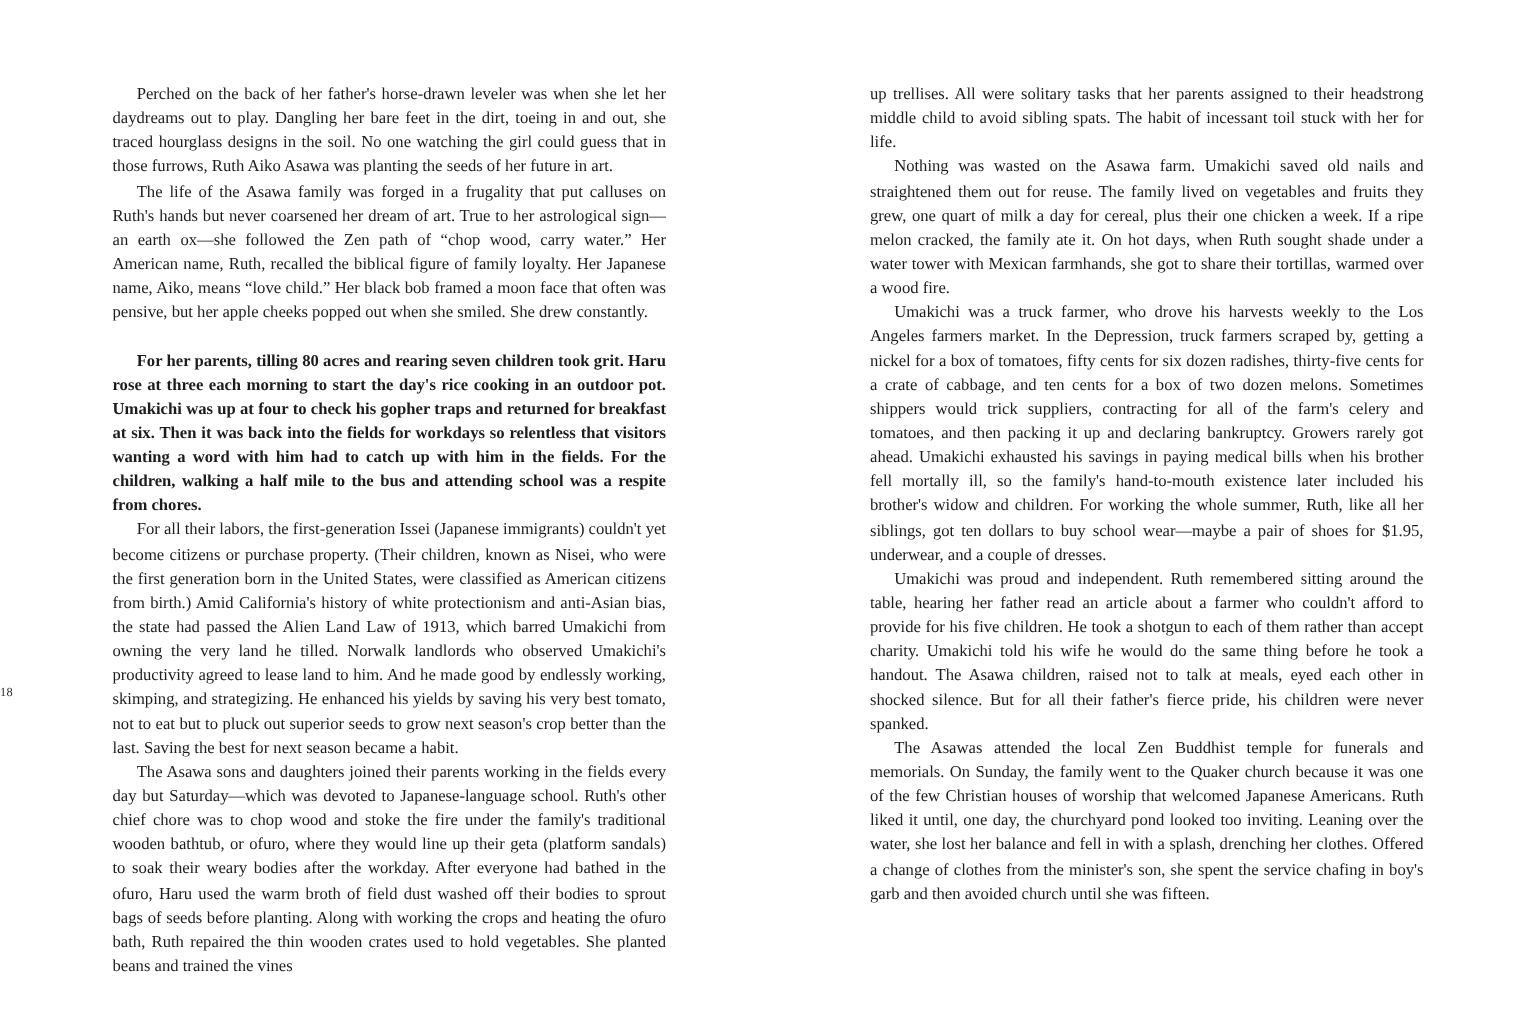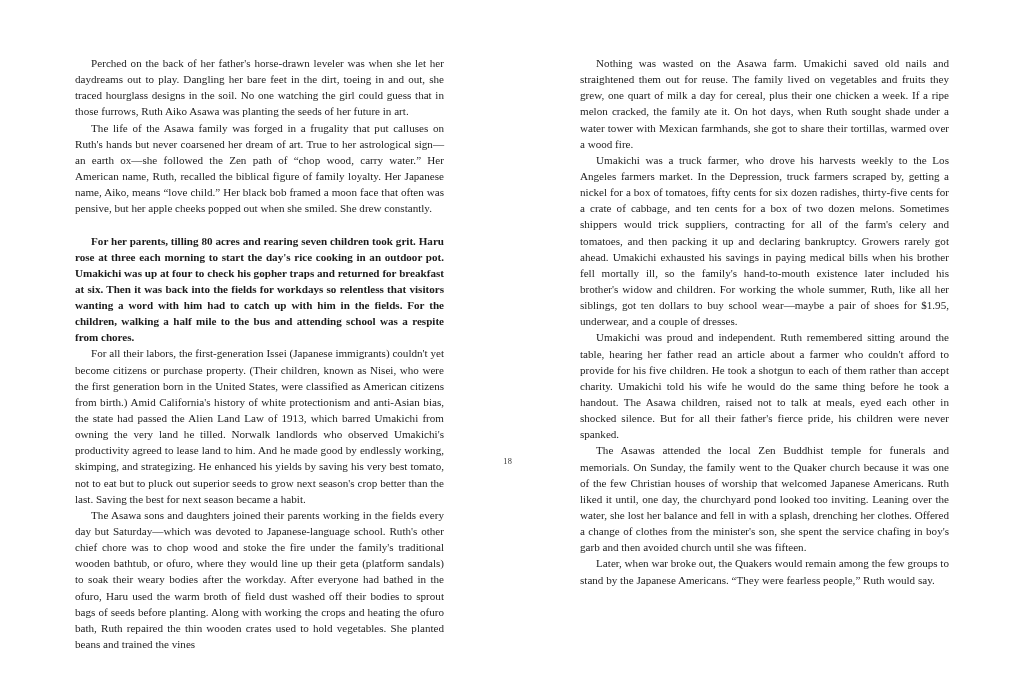--- a/index.html
+++ b/index.html
@@ -49,21 +49,21 @@
   }
   p.gap-before {
     margin-top: 1.45em;
     font-weight: bold;
   }
   .folio {
     position: absolute;
     bottom: 36px;
     width: 100%;
     left: 0;
-    text-align: right;
+    text-align: left;
     font-size: 8.3px;
     letter-spacing: 0.02em;
     color: #333;
     font-family: "Liberation Serif", "DejaVu Serif", serif;
   }
 </style>
 </head>
 <body>
 
 <div class="spread">
@@ -74,21 +74,21 @@
       <p class="indent">The life of the Asawa family was forged in a frugality that put calluses on Ruth's hands but never coarsened her dream of art. True to her astrological sign—an earth ox—she followed the Zen path of “chop wood, carry water.” Her American name, Ruth, recalled the biblical figure of family loyalty. Her Japanese name, Aiko, means “love child.” Her black bob framed a moon face that often was pensive, but her apple cheeks popped out when she smiled. She drew constantly.</p>
       <p class="indent gap-before">For her parents, tilling 80 acres and rearing seven children took grit. Haru rose at three each morning to start the day's rice cooking in an outdoor pot. Umakichi was up at four to check his gopher traps and returned for breakfast at six. Then it was back into the fields for workdays so relentless that visitors wanting a word with him had to catch up with him in the fields. For the children, walking a half mile to the bus and attending school was a respite from chores.</p>
       <p class="indent">For all their labors, the first-generation Issei (Japanese immigrants) couldn't yet become citizens or purchase property. (Their children, known as Nisei, who were the first generation born in the United States, were classified as American citizens from birth.) Amid California's history of white protectionism and anti-Asian bias, the state had passed the Alien Land Law of 1913, which barred Umakichi from owning the very land he tilled. Norwalk landlords who observed Umakichi's productivity agreed to lease land to him. And he made good by endlessly working, skimping, and strategizing. He enhanced his yields by saving his very best tomato, not to eat but to pluck out superior seeds to grow next season's crop better than the last. Saving the best for next season became a habit.</p>
       <p class="indent">The Asawa sons and daughters joined their parents working in the fields every day but Saturday—which was devoted to Japanese-language school. Ruth's other chief chore was to chop wood and stoke the fire under the family's traditional wooden bathtub, or ofuro, where they would line up their geta (platform sandals) to soak their weary bodies after the workday. After everyone had bathed in the ofuro, Haru used the warm broth of field dust washed off their bodies to sprout bags of seeds before planting. Along with working the crops and heating the ofuro bath, Ruth repaired the thin wooden crates used to hold vegetables. She planted beans and trained the vines</p>
     </div>
     <div class="folio">18</div>
   </div>
 
   <div class="page page-right">
     <div class="text-column">
+      <p>up trellises. All were solitary tasks that her parents assigned to their headstrong middle child to avoid sibling spats. The habit of incessant toil stuck with her for life.</p>
       <p class="indent">Nothing was wasted on the Asawa farm. Umakichi saved old nails and straightened them out for reuse. The family lived on vegetables and fruits they grew, one quart of milk a day for cereal, plus their one chicken a week. If a ripe melon cracked, the family ate it. On hot days, when Ruth sought shade under a water tower with Mexican farmhands, she got to share their tortillas, warmed over a wood fire.</p>
       <p class="indent">Umakichi was a truck farmer, who drove his harvests weekly to the Los Angeles farmers market. In the Depression, truck farmers scraped by, getting a nickel for a box of tomatoes, fifty cents for six dozen radishes, thirty-five cents for a crate of cabbage, and ten cents for a box of two dozen melons. Sometimes shippers would trick suppliers, contracting for all of the farm's celery and tomatoes, and then packing it up and declaring bankruptcy. Growers rarely got ahead. Umakichi exhausted his savings in paying medical bills when his brother fell mortally ill, so the family's hand-to-mouth existence later included his brother's widow and children. For working the whole summer, Ruth, like all her siblings, got ten dollars to buy school wear—maybe a pair of shoes for $1.95, underwear, and a couple of dresses.</p>
       <p class="indent">Umakichi was proud and independent. Ruth remembered sitting around the table, hearing her father read an article about a farmer who couldn't afford to provide for his five children. He took a shotgun to each of them rather than accept charity. Umakichi told his wife he would do the same thing before he took a handout. The Asawa children, raised not to talk at meals, eyed each other in shocked silence. But for all their father's fierce pride, his children were never spanked.</p>
       <p class="indent">The Asawas attended the local Zen Buddhist temple for funerals and memorials. On Sunday, the family went to the Quaker church because it was one of the few Christian houses of worship that welcomed Japanese Americans. Ruth liked it until, one day, the churchyard pond looked too inviting. Leaning over the water, she lost her balance and fell in with a splash, drenching her clothes. Offered a change of clothes from the minister's son, she spent the service chafing in boy's garb and then avoided church until she was fifteen.</p>
-      <p class="indent">Later, when war broke out, the Quakers would remain among the few groups to stand by the Japanese Americans. “They were fearless people,” Ruth would say.</p>
     </div>
   </div>
 
 </div>
 
 </body></html>

